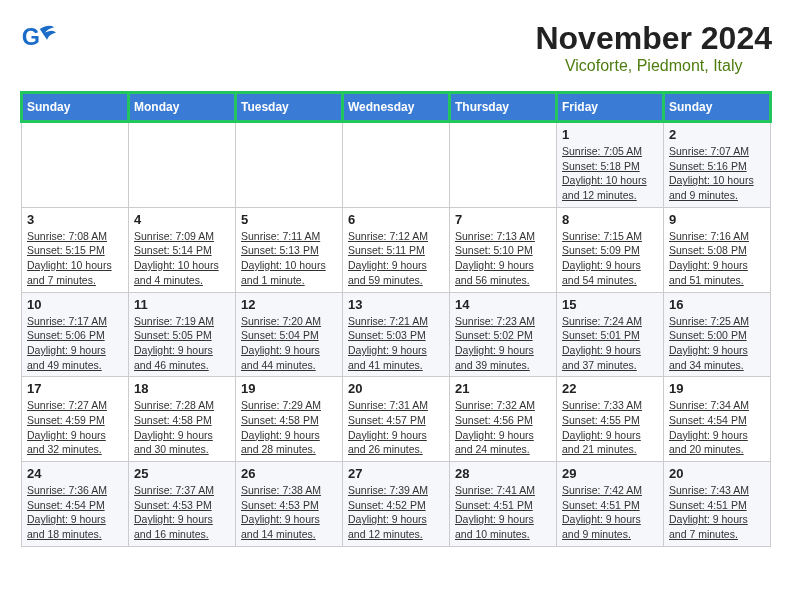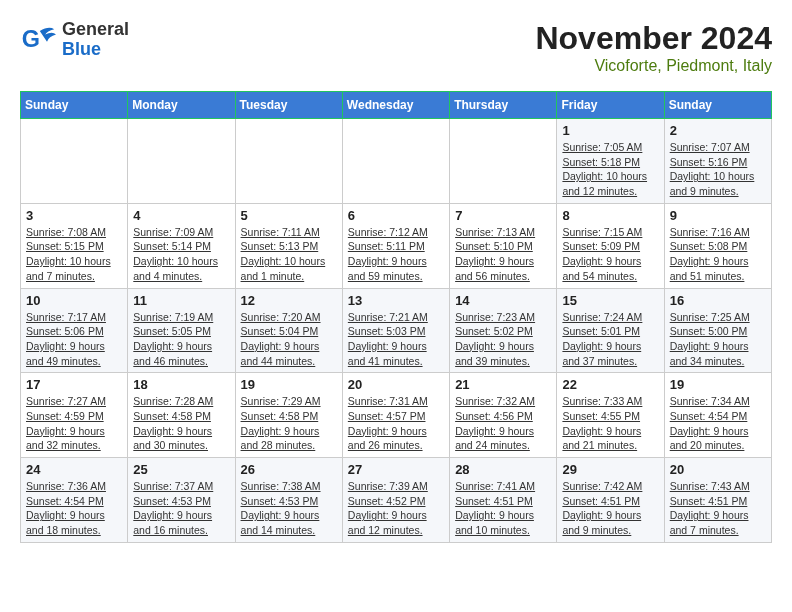--- a/index.html
+++ b/index.html
@@ -26,21 +26,21 @@
       font-weight: bold;
       line-height: 1.1;
     }
     .logo-text span.general { color: #333; }
     .logo-text span.blue { color: #1a6cc8; }
     .logo-icon {
       width: 36px;
       height: 36px;
     }
     .title-block {
-      text-align: right;
+      text-align: center;
     }
     .title-block h1 {
       font-size: 32px;
       font-weight: bold;
       color: #222;
     }
     .title-block h2 {
       font-size: 16px;
       font-weight: normal;
       color: #4d7c0f;
@@ -50,21 +50,21 @@
       border-collapse: collapse;
       font-size: 11px;
     }
     .calendar thead tr th {
       background: #3a7bd5;
       color: #fff;
       padding: 6px 4px;
       text-align: left;
       font-size: 12px;
       font-weight: bold;
-      border: 1px solid #22c55e;
+      border: 3px solid #22c55e;
     }
     .calendar tbody tr td {
       vertical-align: top;
       border: 1px solid #ccc;
       padding: 4px 5px;
       width: 107px;
       min-height: 80px;
       height: 80px;
       background: #fff;
     }
@@ -94,24 +94,20 @@
 </head>
 <body>
 
 <div class="header">
   <div class="logo">
     <svg class="logo-icon" viewBox="0 0 40 40">
       <text x="2" y="28" font-size="26" fill="#1a6cc8" font-family="Arial" font-weight="bold">G</text>
 
       <path d="M22 10 Q32 4 38 8 Q30 10 28 14 Q36 10 40 14 Q32 16 30 22" fill="#1a6cc8" stroke="none"></path>
     </svg>
-    <div class="logo-text">
-      <span class="general">General</span><br>
-      <span class="blue">Blue</span>
-    </div>
   </div>
   <div class="title-block">
     <h1>November 2024</h1>
     <h2>Vicoforte, Piedmont, Italy</h2>
   </div>
 </div>
 
 <table class="calendar">
   <thead>
     <tr>

